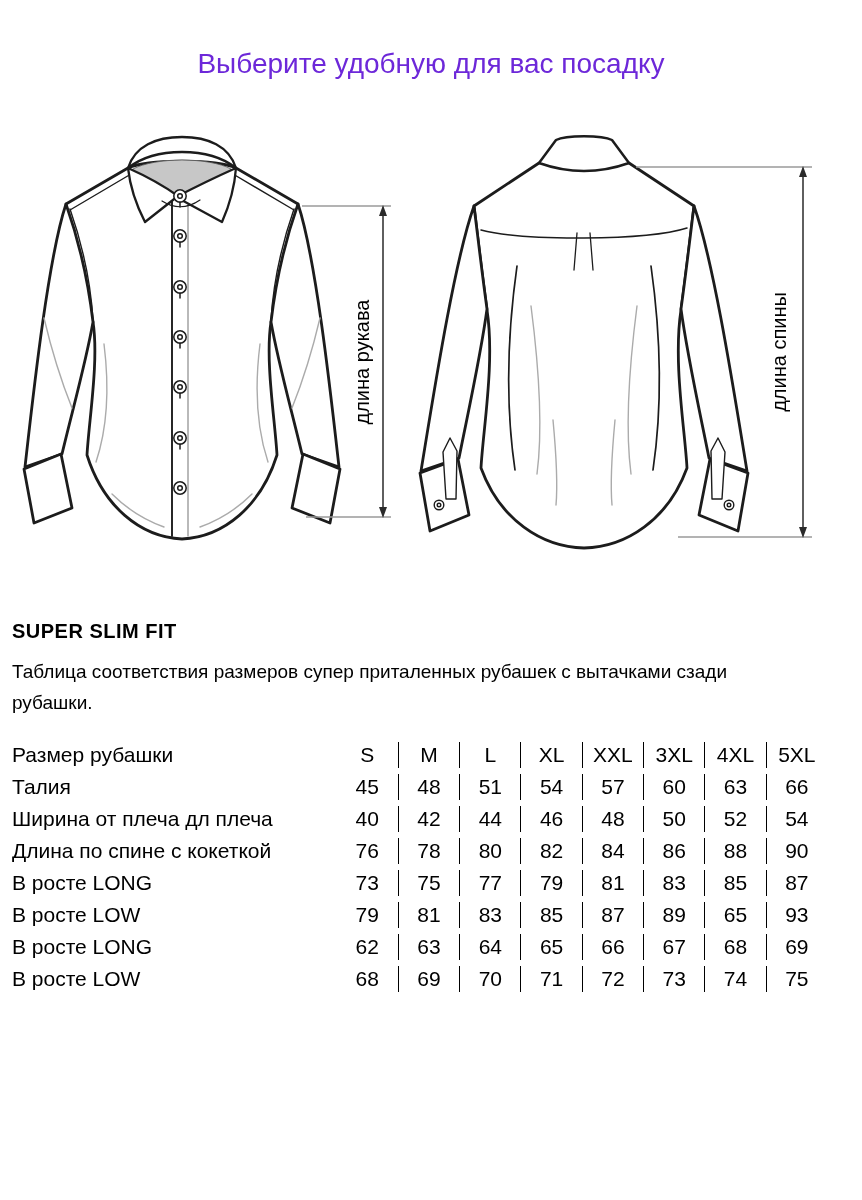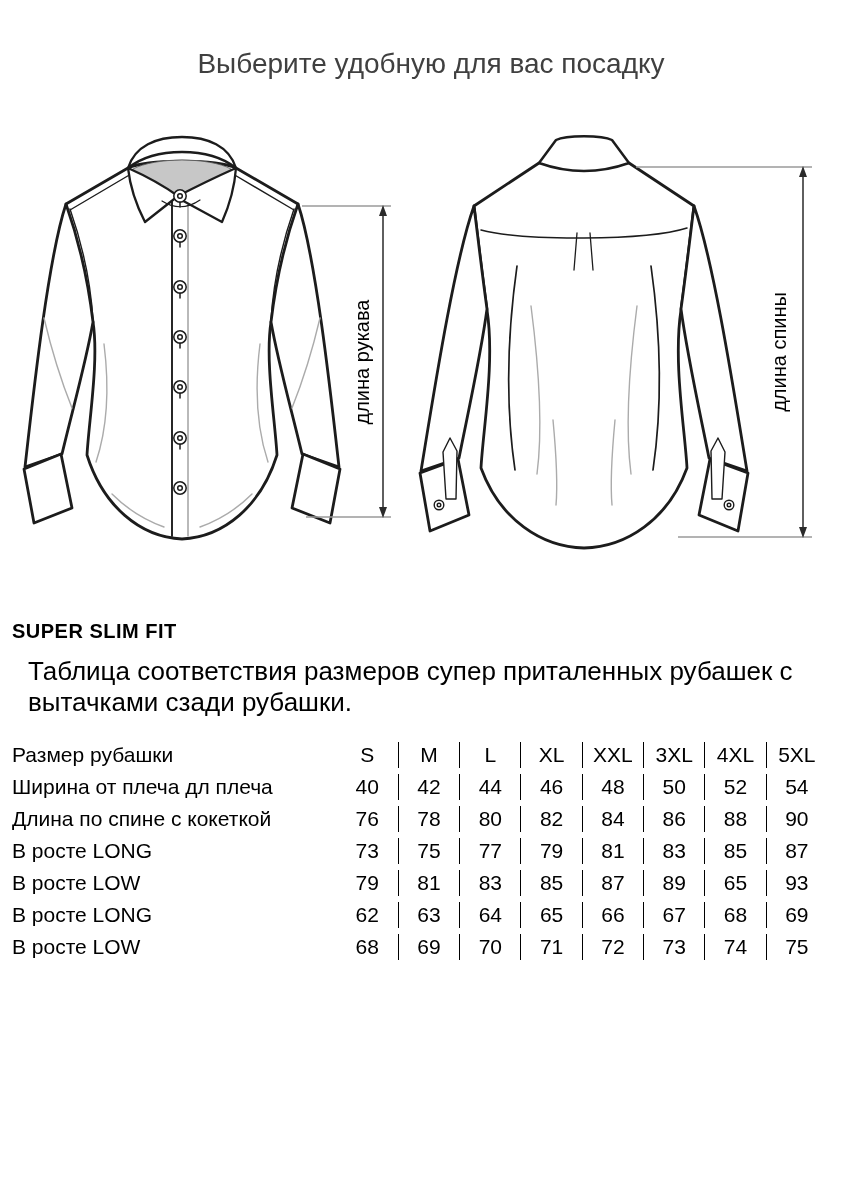--- a/index.html
+++ b/index.html
@@ -3,33 +3,33 @@
 <meta charset="utf-8">
 <style>
   * { margin:0; padding:0; box-sizing:border-box; }
   html,body { background:#ffffff; }
   body {
     width:862px; height:1200px; position:relative; overflow:hidden;
     font-family:"Liberation Sans", sans-serif; color:#000;
   }
   .page-title {
     position:absolute; top:48px; left:0; width:862px;
-    text-align:center; font-size:28px; font-weight:400; color:#404040;
+    text-align:center; font-size:28px; font-weight:400; color:#6d28d9;
   }
   svg.diagram { position:absolute; top:110px; left:0; }
   svg.diagram text {
     font-family:"Liberation Sans", sans-serif; font-size:20px; fill:#000;
   }
   .fit-heading {
     position:absolute; top:620px; left:12px;
     font-size:20px; font-weight:bold; letter-spacing:0.5px; color:#000;
   }
   .fit-desc {
-    position:absolute; top:656px; left:28px; width:780px;
-    font-size:26px; line-height:31px; color:#000;
+    position:absolute; top:656px; left:12px; width:780px;
+    font-size:19px; line-height:31px; color:#000;
   }
   table.sizes {
     position:absolute; top:736px; left:12px;
     border-collapse:separate; border-spacing:0 6px;
     table-layout:fixed; width:815px;
   }
   table.sizes th, table.sizes td {
     height:26px; line-height:26px; font-size:21px; font-weight:400;
     padding:0; vertical-align:middle; white-space:nowrap;
   }
@@ -198,20 +198,31 @@
         <td>S</td>
         <td class="b">M</td>
         <td class="b">L</td>
         <td class="b">XL</td>
         <td class="b">XXL</td>
         <td class="b">3XL</td>
         <td class="b">4XL</td>
         <td class="b">5XL</td>
       </tr>
       <tr>
+        <th>Талия</th>
+        <td>45</td>
+        <td class="b">48</td>
+        <td class="b">51</td>
+        <td class="b">54</td>
+        <td class="b">57</td>
+        <td class="b">60</td>
+        <td class="b">63</td>
+        <td class="b">66</td>
+      </tr>
+      <tr>
         <th>Ширина от плеча дл плеча</th>
         <td>40</td>
         <td class="b">42</td>
         <td class="b">44</td>
         <td class="b">46</td>
         <td class="b">48</td>
         <td class="b">50</td>
         <td class="b">52</td>
         <td class="b">54</td>
       </tr>

